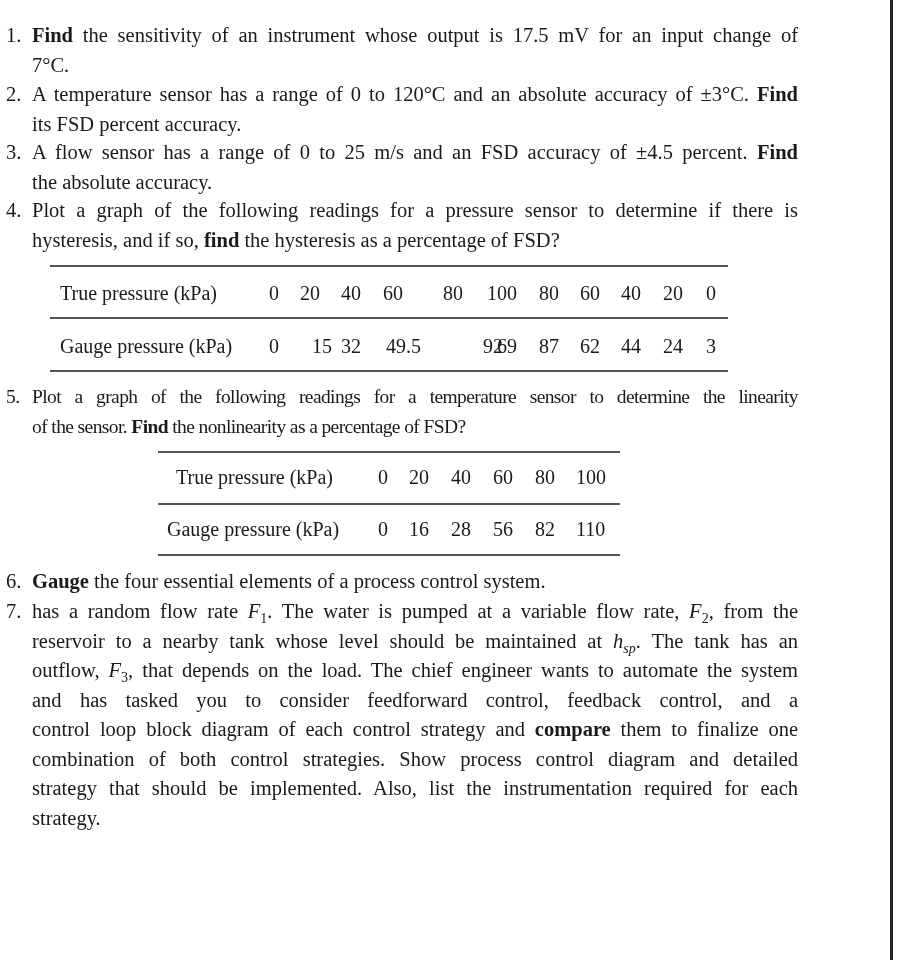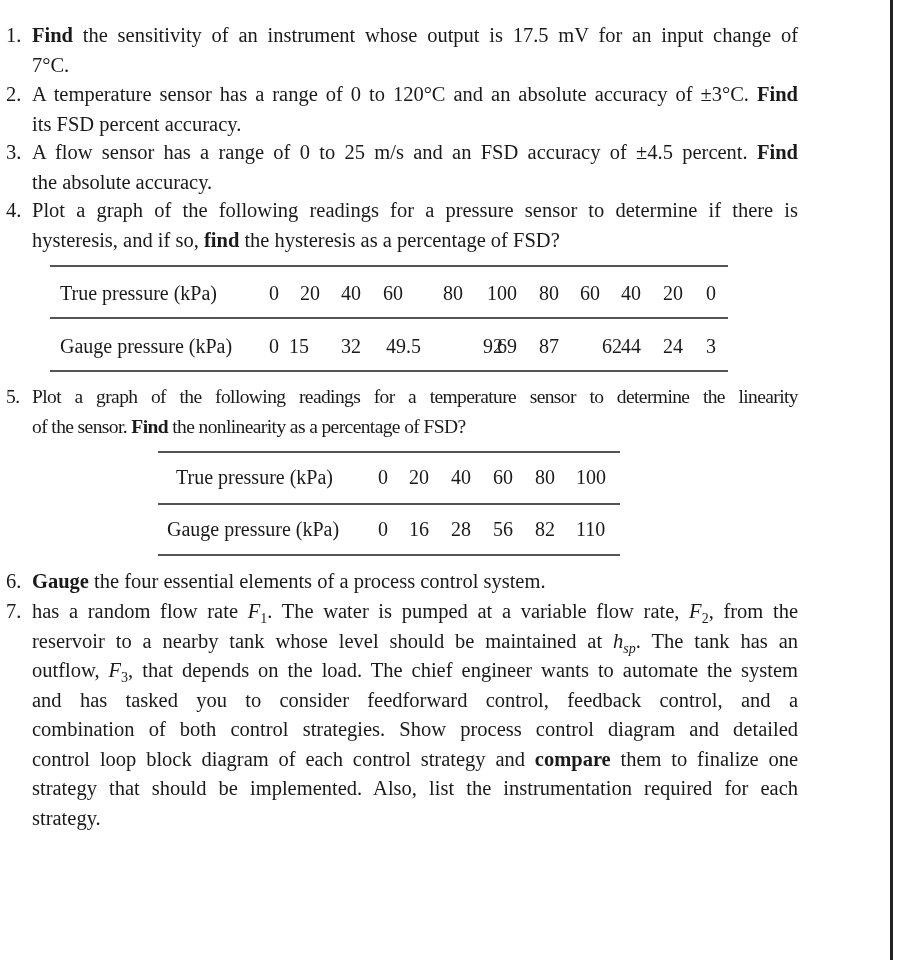--- a/index.html
+++ b/index.html
@@ -136,27 +136,27 @@
       <span class="cell" style="left:489px;">80</span>
       <span class="cell" style="left:530px;">60</span>
       <span class="cell" style="left:571px;">40</span>
       <span class="cell" style="left:613px;">20</span>
       <span class="cell" style="left:656px;">0</span>
     </div>
     <div class="rule" style="left:0; top:52px; width:678px;"></div>
     <div class="row" style="left:0; top:70px; width:678px; height:26px;">
       <span class="cell" style="left:10px;">Gauge pressure (kPa)</span>
       <span class="cell" style="left:219px;">0</span>
-      <span class="cell" style="left:239px;">15</span>
+      <span class="cell" style="left:262px;">15</span>
       <span class="cell" style="left:291px;">32</span>
       <span class="cell" style="left:336px;">49.5</span>
       <span class="cell" style="left:407px;margin-left:40px;">69</span>
       <span class="cell" style="left:433px;">92</span>
       <span class="cell" style="left:489px;">87</span>
-      <span class="cell" style="left:552px;">62</span>
+      <span class="cell" style="left:530px;">62</span>
       <span class="cell" style="left:571px;">44</span>
       <span class="cell" style="left:613px;">24</span>
       <span class="cell" style="left:656px;">3</span>
     </div>
     <div class="rule" style="left:0; top:105px; width:678px;"></div>
   </div>
 
   <div class="q q5" style="top:382px;">
     <span class="num">5.</span>
     <div class="body">
@@ -196,21 +196,21 @@
     </div>
   </div>
 
   <div class="q" style="top:597px;">
     <span class="num">7.</span>
     <div class="body">
       <span class="line"><span>has a random flow rate </span><i>F</i><sub>1</sub><span>. The water is pumped at a variable flow rate, </span><i>F</i><sub>2</sub><span>, from the</span></span>
       <span class="line"><span>reservoir to a nearby tank whose level should be maintained at </span><i>h</i><sub style="font-style:italic;">sp</sub><span>. The tank has an</span></span>
       <span class="line"><span>outflow, </span><i>F</i><sub>3</sub><span>, that depends on the load. The chief engineer wants to automate the system</span></span>
       <span class="line"><span>and has tasked you to consider feedforward control, feedback control, and a</span></span>
+      <span class="line"><span>control loop block diagram of each control strategy and </span><b>compare</b><span> them to finalize one</span></span>
       <span class="line"><span>combination of both control strategies. Show process control diagram and detailed</span></span>
-      <span class="line"><span>control loop block diagram of each control strategy and </span><b>compare</b><span> them to finalize one</span></span>
       <span class="line"><span>strategy that should be implemented. Also, list the instrumentation required for each</span></span>
       <span class="line last"><span>strategy.</span></span>
     </div>
   </div>
 
   <div class="right-border"></div>
 </div>
 
 </body></html>

